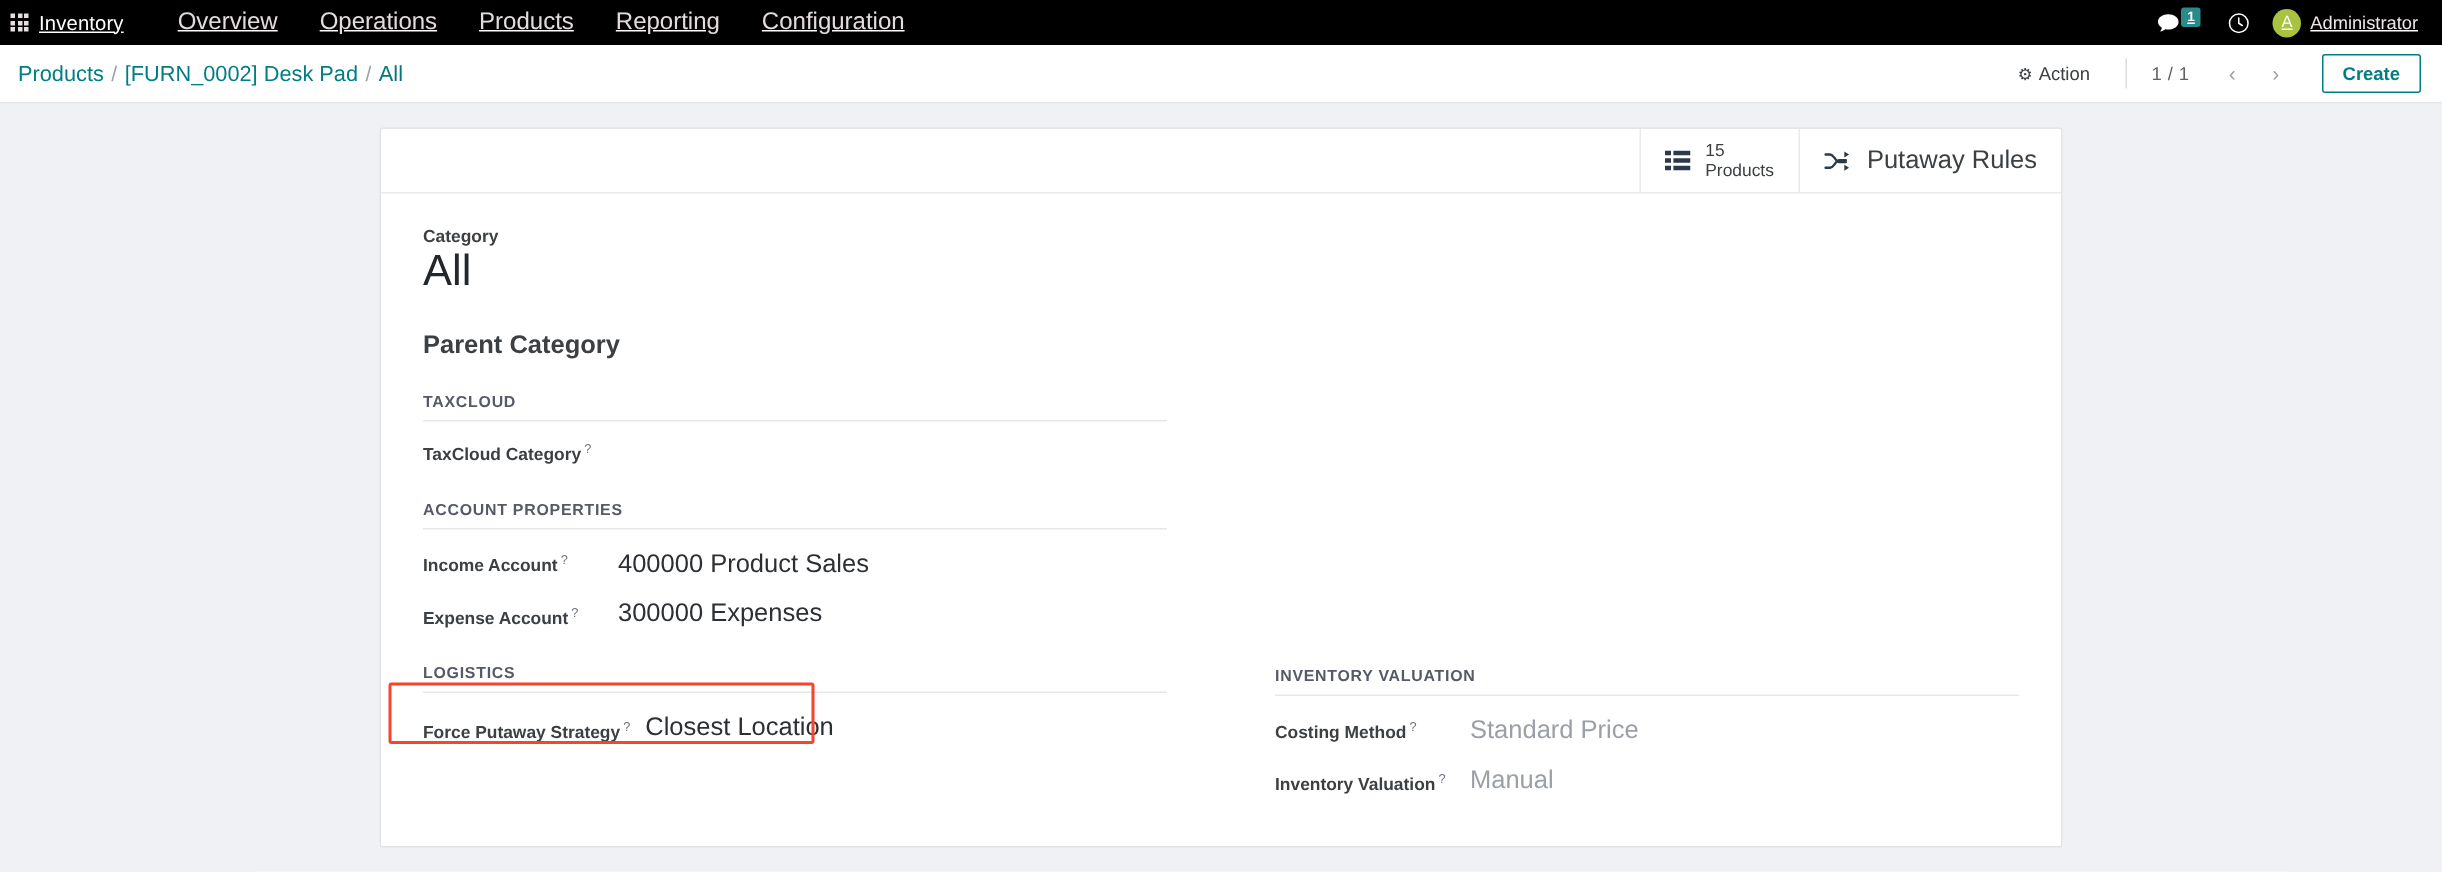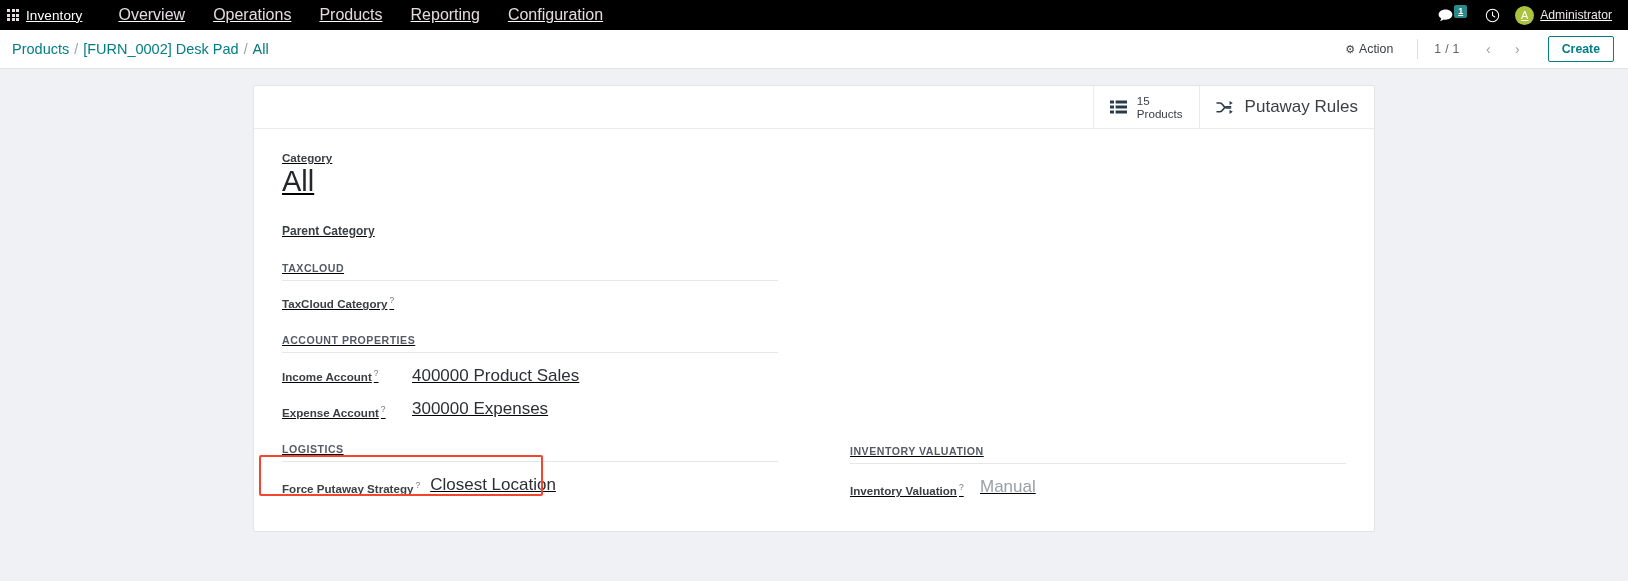--- a/index.html
+++ b/index.html
@@ -191,27 +191,27 @@
     cursor: pointer;
     min-width: 100px;
   }
   .stat-icon { color: #2b3a4a; display: flex; align-items: center; }
   .stat-txt { display: flex; flex-direction: column; line-height: 1.12; }
   .stat-val { font-size: 11.6px; color: #3c4043; }
   .stat-lbl { font-size: 11.6px; color: #3c4043; }
   .stat-single { font-size: 17px; color: #3c4043; }
 
   
-  .sheet-body { padding: 22px 28px 34px 28px; text-decoration: underline; }
+  .sheet-body { padding: 22px 28px 34px 28px; }
   .title-block { margin-bottom: 22px; }
   .title-label { font-size: 11.6px; font-weight: 700; color: #3c4043; margin-bottom: 1px; }
   .title-value { font-size: 29px; color: #23272b; font-weight: 400; line-height: 1.15; }
 
   .parent-row { margin-bottom: 22px; }
-  .field-label-bold { font-size: 12px; font-weight: 700; color: #3c4043; }
+  .field-label-bold { font-size: 17px; font-weight: 700; color: #3c4043; }
 
   .cols { display: flex; gap: 72px; }
   .col { flex: 1; min-width: 0; }
 
   .group-title {
     font-size: 10.6px;
     font-weight: 700;
     color: #555a66;
     letter-spacing: .5px;
     text-transform: uppercase;
@@ -401,20 +401,24 @@
               <span class="fvalue">Closest Location</span>
             </div>
           </div>
 
         </div>
 
         <div class="col">
           <div class="group" style="margin-top:183px;">
             <div class="group-title">Inventory Valuation</div>
             <div class="frow">
+              <span class="flabel col-w"><span>Costing Method</span><span class="help-q">?</span></span>
+              <span class="fvalue muted">Standard Price</span>
+            </div>
+            <div class="frow">
               <span class="flabel col-w"><span>Inventory Valuation</span><span class="help-q">?</span></span>
               <span class="fvalue muted">Manual</span>
             </div>
           </div>
         </div>
 
       </div>
     </div>
 
     <div class="highlight-box" style="left:5px; top:369px; width:284px; height:41px;"></div>

